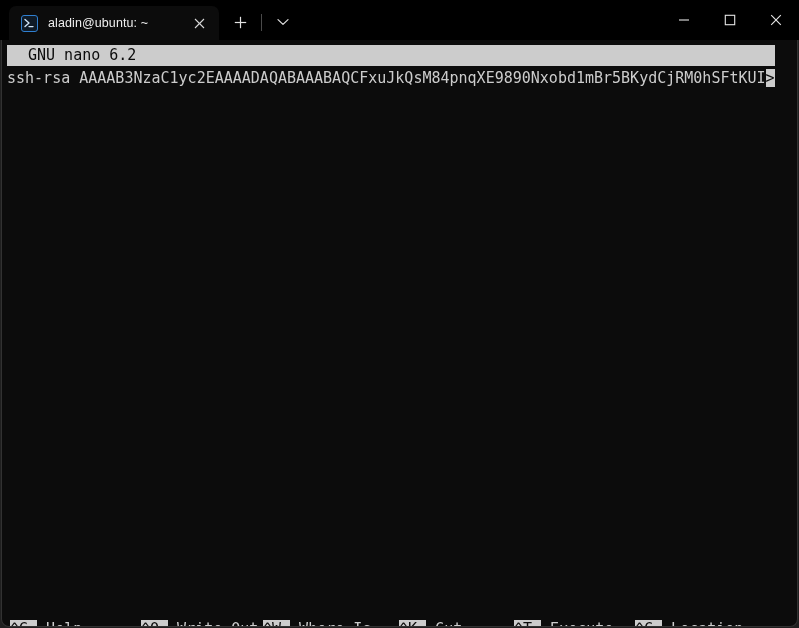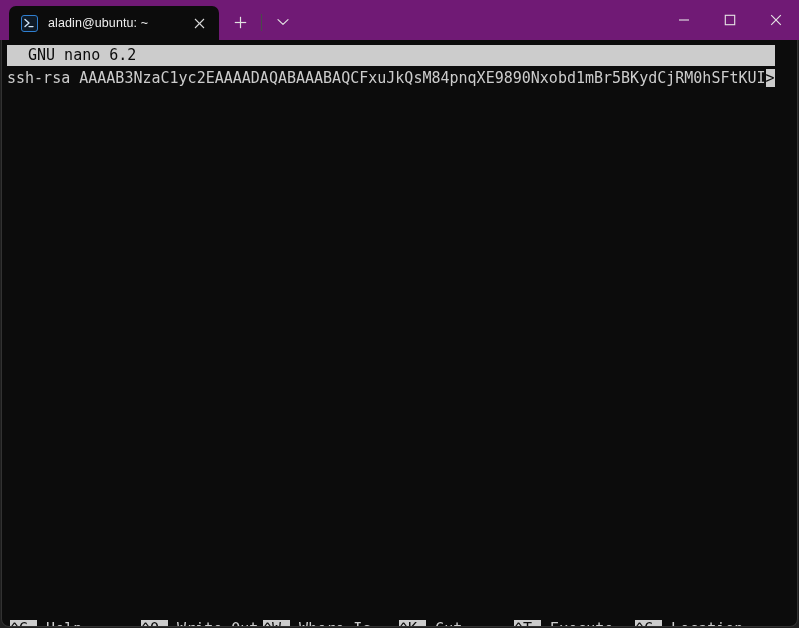--- a/index.html
+++ b/index.html
@@ -20,21 +20,21 @@
     left: 0; top: 0;
     width: 799px; height: 628px;
     background: #202020;
     box-sizing: border-box;
   }
 
   .titlebar {
     position: absolute;
     left: 0; top: 0;
     width: 799px; height: 40px;
-    background: #701a75;
+    background: #000000;
     display: flex;
     align-items: flex-end;
   }
 
   .tabstrip {
     display: flex;
     align-items: flex-end;
     height: 40px;
     padding-left: 9px;
   }

